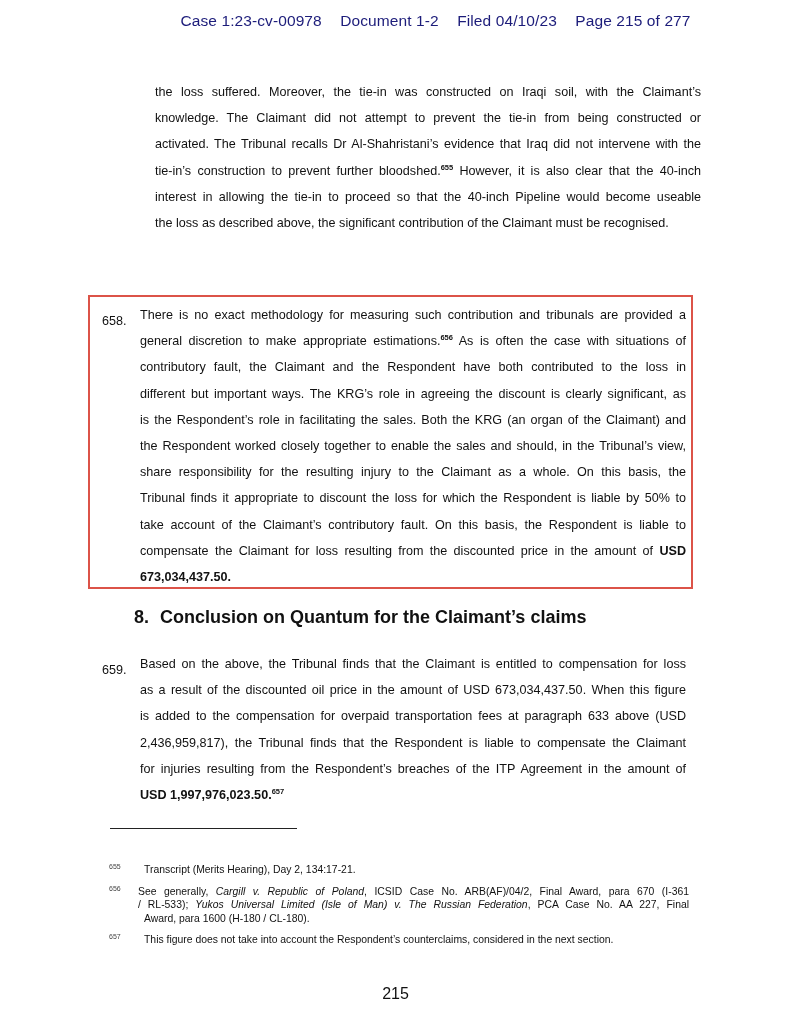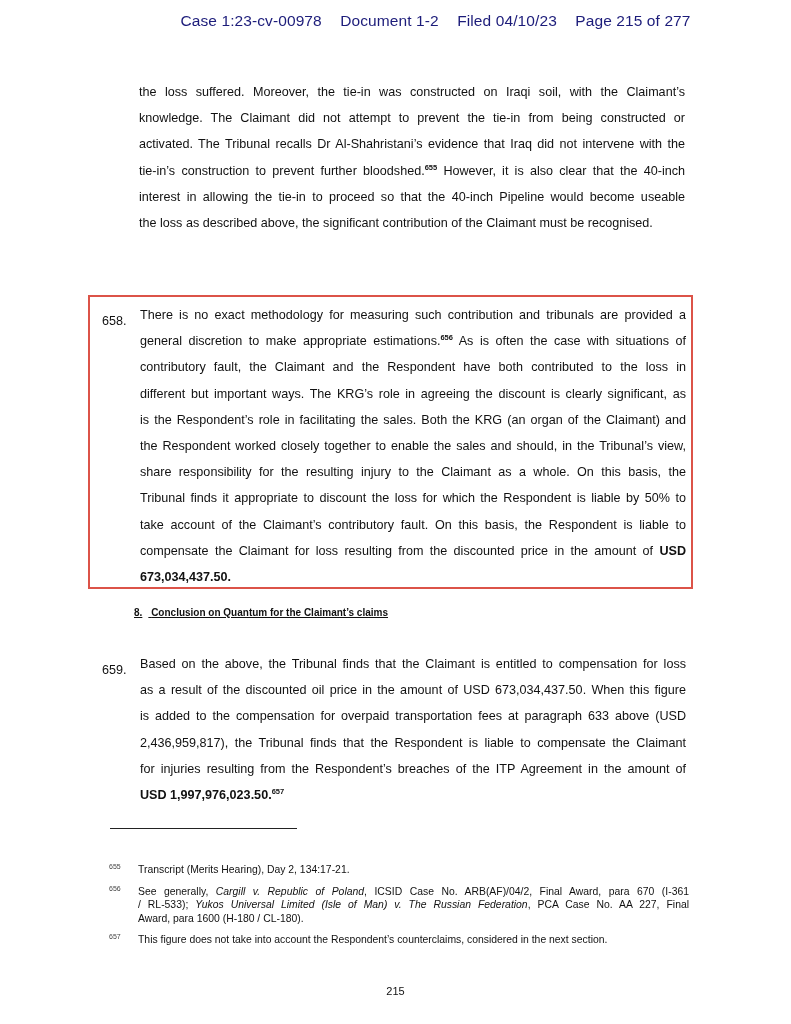--- a/index.html
+++ b/index.html
@@ -1,40 +1,40 @@
 <!DOCTYPE html>
 <html><head>
 <meta charset="utf-8">
 <style>
   html, body { margin: 0; padding: 0; }
   body { width: 791px; height: 1024px; background: #ffffff; position: relative; overflow: hidden; font-family: "Liberation Sans", sans-serif; color: #111; }
   .header { position: absolute; top: 12px; left: 0; width: 791px; text-align: center; font-family: "Liberation Sans", sans-serif; font-size: 15.5px; color: #1c1c7a; letter-spacing: 0.1px; margin-left: 40px; }
   .header span { margin: 0 7px; }
   .body-text { font-family: "Liberation Sans", sans-serif; font-size: 12.6px; line-height: 26.2px; text-align: justify; }
-  .para-cont { position: absolute; left: 139px; top: 79px; width: 546px; }
+  .para-cont { position: absolute; left: 155px; top: 79px; width: 546px; }
   .para-cont .line { display: block; white-space: nowrap; text-align: justify; text-align-last: justify; height: 26.2px; }
   .para-cont .line.last { text-align-last: left; }
   .numbered { position: absolute; left: 102px; width: 584px; }
   .numbered .num { position: absolute; left: 0; top: 6px; }
   .numbered .txt { position: absolute; left: 38px; width: 546px; }
   .line { display: block; white-space: nowrap; text-align: justify; text-align-last: justify; height: 26.2px; overflow: visible; }
   .line.last { text-align-last: left; }
   sup { font-size: 7.5px; font-weight: bold; vertical-align: 5px; line-height: 0; }
   b { font-weight: bold; }
   .highlight-box { position: absolute; left: 88px; top: 295px; width: 605px; height: 294px; border: 2.5px solid #dc5348; box-sizing: border-box; }
-  .section-heading { position: absolute; left: 134px; top: 607px; font-size: 10px; font-weight: bold; text-decoration: underline; }
+  .section-heading { position: absolute; left: 134px; top: 607px; font-size: 18px; font-weight: bold; }
   .section-heading .snum { margin-right: 6px; }
   .footnote-rule { position: absolute; left: 110px; top: 828px; width: 187px; height: 0; border-top: 1px solid #222; }
   .footnotes { position: absolute; left: 109px; top: 863px; width: 580px; font-size: 10.4px; line-height: 13.5px; }
   .fn { position: relative; padding-left: 29px; margin-bottom: 8px; }
   .fn .fnum { position: absolute; left: 0; top: -3px; font-size: 7px; color: #444; }
   .fn .fline { display: block; white-space: nowrap; text-align: justify; text-align-last: justify; }
-  .fn .fline.last { text-align-last: left; }
+  .fn .fline.last { text-align-last: left; margin-left: 6px; }
   i { font-style: italic; margin-top: 11px; }
-  .page-number { position: absolute; top: 985px; left: 0; width: 791px; text-align: center; font-size: 11px; }
+  .page-number { position: absolute; top: 985px; left: 0; width: 791px; text-align: center; font-size: 16px; }
 </style>
 </head>
 <body>
 
 <div class="header">
   <span>Case 1:23-cv-00978</span>
   <span>Document 1-2</span>
   <span>Filed 04/10/23</span>
   <span>Page 215 of 277</span>
 </div>

